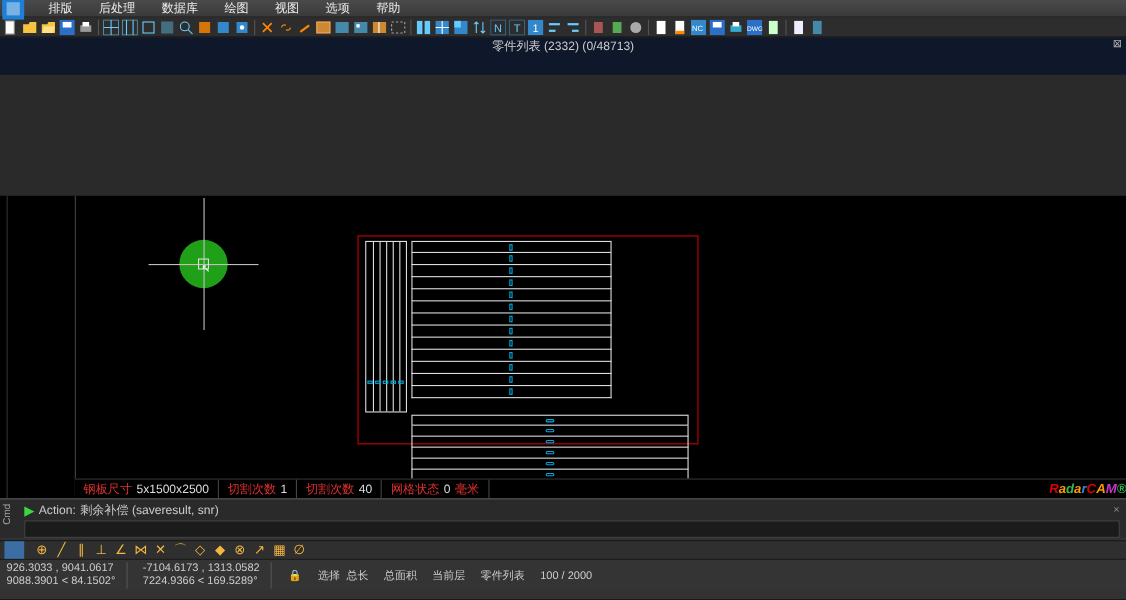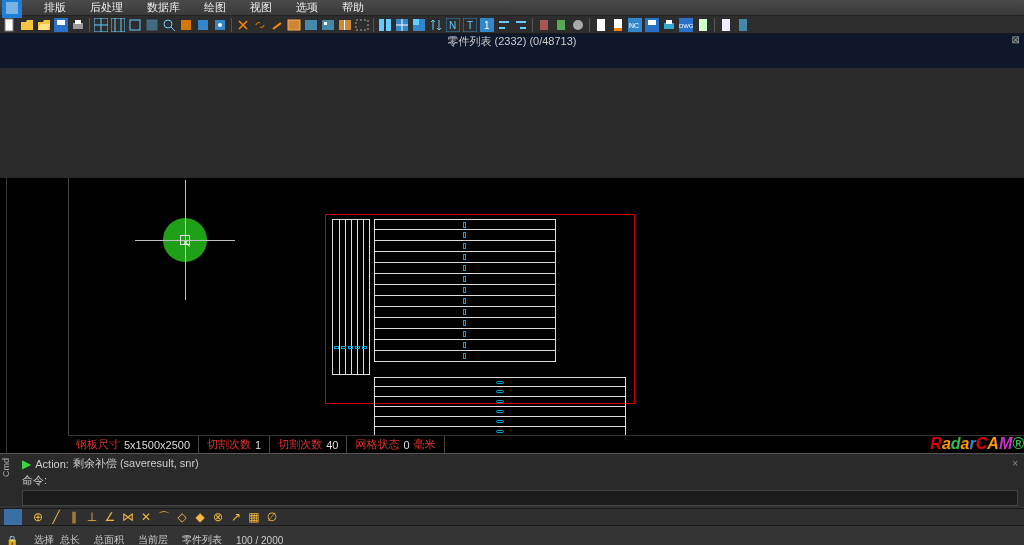--- a/index.html
+++ b/index.html
@@ -46,21 +46,21 @@
 .rows2 .r2{ height:10px; border:1px solid #ddd; border-top:none; position:relative;}
 .rows2 .r2:first-child{ border-top:1px solid #ddd;}
 .rows2 .r2 .oval{ position:absolute; left:50%; margin-left:-4px; top:3px; width:8px; height:3px; border:1px solid #0ad; border-radius:2px; }
 
 
 .infobar { position: absolute; left: 68px; bottom: 0; right: 0; height: 18px; display: flex; background: #000; border-top: 1px solid #333; align-items: center; font-size: 11px; }
 .infobar .cell { display:flex; align-items:center; gap:4px; padding: 0 8px; border-right: 1px solid #444; height:100%; }
 .infobar .lbl { color: #e03030; }
 .infobar .val { color: #ddd; }
 .infobar .spacer{ flex:1; border-right:none;}
-.infobar .logo { font-style: italic; font-weight:bold; font-size:16px; position:relative; top:-1px; }
+.infobar .logo { font-style: italic; font-weight:bold; font-size:12px; position:relative; top:-1px; }
 .infobar .logo .r{color:#d00;} .infobar .logo .a{color:#f90;} .infobar .logo .d{color:#3b5;} .infobar .logo .o{color:#38c;} .infobar .logo .n{color:#c3c;}
 
 
 .cmd-area { background: #2a2a2a; border-top:1px solid #555; }
 .cmd-label { position:absolute; left:0; writing-mode: vertical-lr; transform: rotate(180deg); font-size:9px; color:#aaa; padding:4px 1px;}
 .cmd-top { display:flex; align-items:center; padding:2px 6px 2px 22px; font-size:11px; gap:4px; }
 .cmd-top .arrow{ color:#3ad840; font-size:12px;}
 .cmd-top .x { margin-left:auto; color:#888; font-size:10px;}
 .cmd-line{ padding:0 6px 2px 22px; font-size:11px; color:#ccc; }
 .cmd-input{ margin:0 6px 2px 22px; height:16px; background:#1b1b1b; border:1px solid #444;}
@@ -458,21 +458,20 @@
 </div>
 
 <div class="cmd-area" style="position:relative;">
   <span class="cmd-label">Cmd</span>
   <div class="cmd-top">
     <span class="arrow">▶</span>
     <span>Action:</span>
     <span>剩余补偿 (saveresult, snr)</span>
     <span class="x">×</span>
   </div>
-  <div class="cmd-line">命令:</div>
   <div class="cmd-input"></div>
 </div>
 
 <div class="snapbar">
   <div class="sel"></div>
   <div class="snap-btn">⊕</div>
   <div class="snap-btn">╱</div>
   <div class="snap-btn">∥</div>
   <div class="snap-btn">⊥</div>
   <div class="snap-btn">∠</div>
@@ -481,20 +480,28 @@
   <div class="snap-btn">⌒</div>
   <div class="snap-btn">◇</div>
   <div class="snap-btn">◆</div>
   <div class="snap-btn">⊗</div>
   <div class="snap-btn">↗</div>
   <div class="snap-btn">▦</div>
   <div class="snap-btn">∅</div>
 </div>
 
 <div class="statusbar">
+  <div class="coords">
+    <div>926.3033 , 9041.0617</div>
+      <div>9088.3901 &lt; 84.1502°</div>
+  </div>
+  <div class="coords">
+    <div>-7104.6173 , 1313.0582</div>
+      <div>7224.9366 &lt; 169.5289°</div>
+  </div>
   <div class="grp">
       <span class="ic">🔒</span>
     </div>
   <div class="grp">
       <span>选择</span>
       <span>总长</span>
     </div>
   <div class="grp">
       <span>总面积</span>
     </div>

